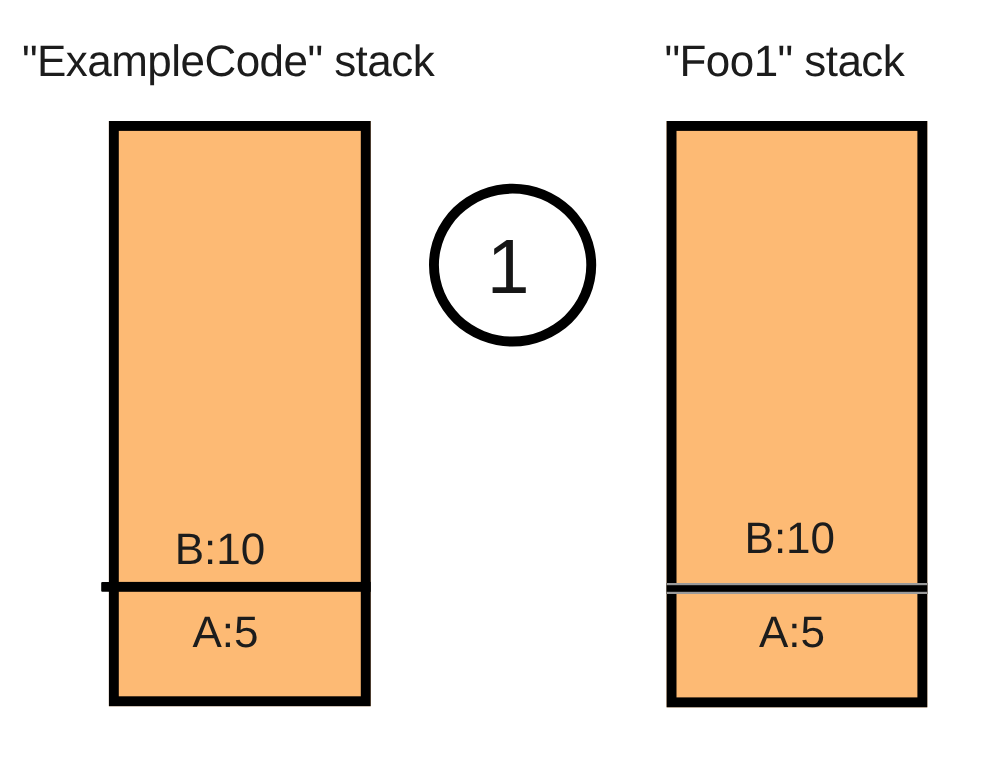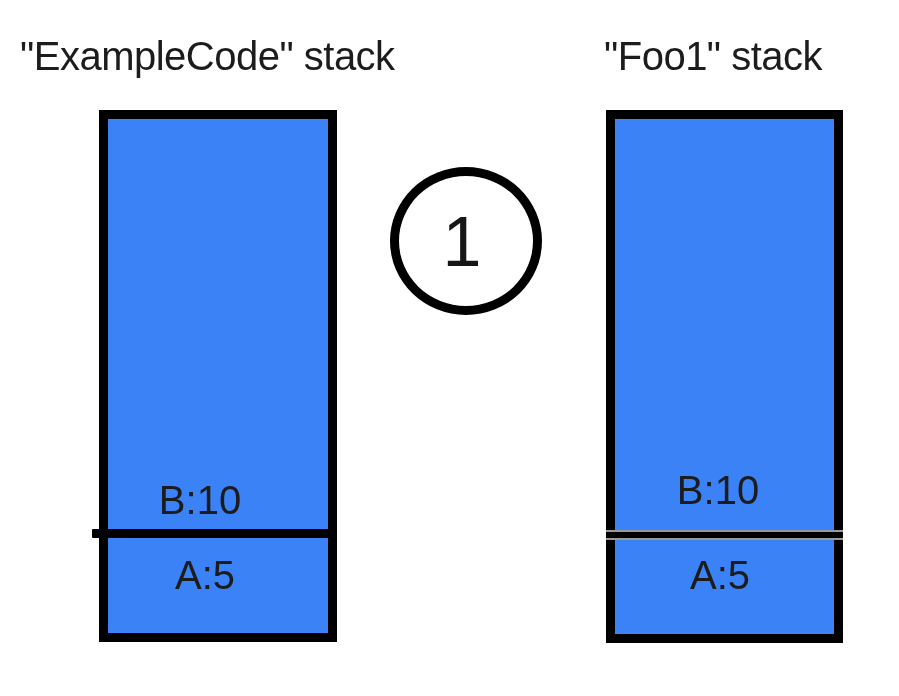--- a/index.html
+++ b/index.html
@@ -26,21 +26,21 @@
     letter-spacing: -0.5px;
   }
   .stack-title.left  { left: 20px; }
   .stack-title.right { left: 604px; }
 
   .stack-box {
     position: absolute;
     top: 110px;
     box-sizing: border-box;
     border: 9px solid #000000;
-    background: #3b82f6;
+    background: #fdba74;
   }
   .stack-box.left  { left: 99px;  width: 238px; height: 532px; }
   .stack-box.right { left: 606px; width: 237px; height: 533px; }
 
   .frame-label {
     position: absolute;
     width: 120px;
     font-size: 40px;
     line-height: 1;
     text-align: center;

